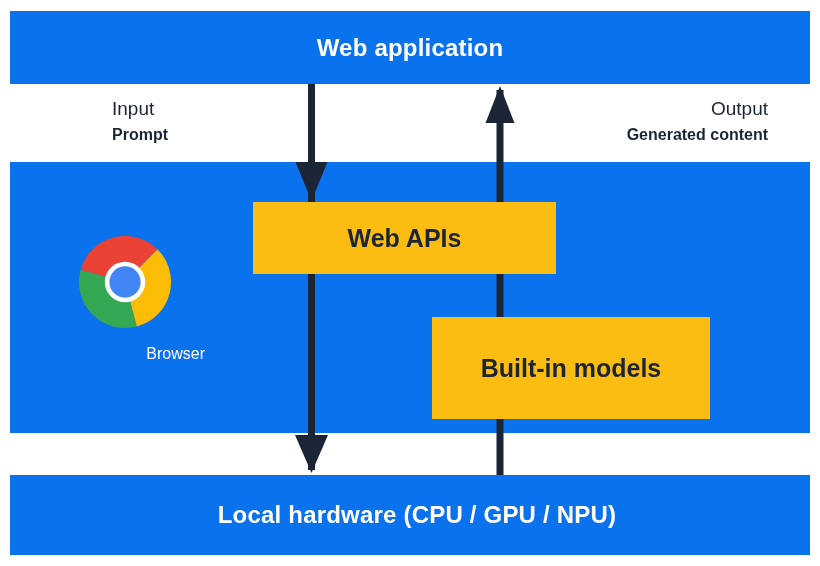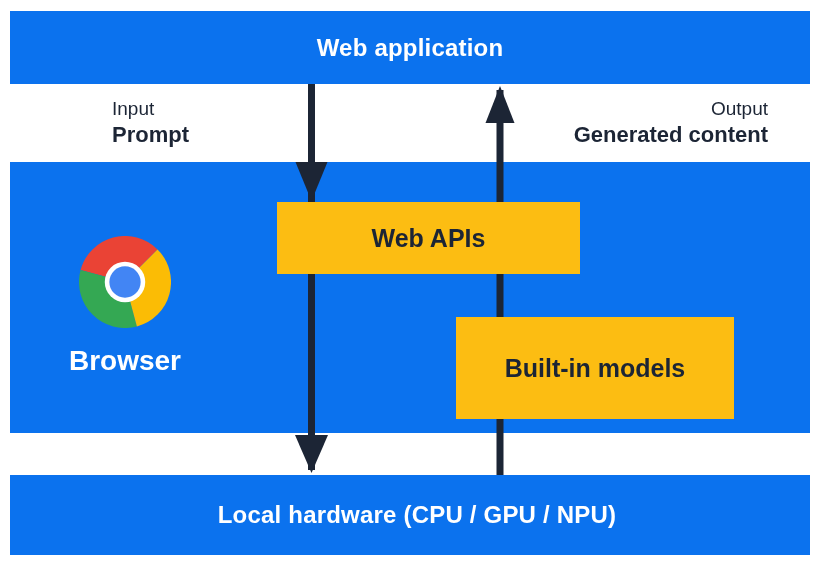--- a/index.html
+++ b/index.html
@@ -28,36 +28,36 @@
     color:var(--text-white);font-weight:700;font-size:24px;letter-spacing:0.2px;z-index:3;
   }
   .panel.mid{
     position:absolute;left:10px;top:162px;width:800px;height:271px;
     background:var(--panel-blue);z-index:1;
   }
   .io{position:absolute;top:97px;z-index:2;color:var(--ink);}
   .io-left{left:112px;text-align:left;}
   .io-right{right:52px;text-align:right;}
   .io-caption{font-size:19px;font-weight:400;line-height:24px;}
-  .io-value{font-size:22px;font-weight:700;line-height:27px;}
+  .io-value{font-size:16px;font-weight:700;line-height:27px;}
   svg.arrows{
     position:absolute;left:0;top:0;width:820px;height:566px;z-index:2;pointer-events:none;
   }
   .arrow-shape{fill:var(--ink);}
   .chrome-logo{
     position:absolute;left:79px;top:236px;width:92px;height:92px;z-index:3;
   }
   .browser-label{
-    position:absolute;left:45px;top:345px;width:160px;text-align:center;
-    color:var(--text-white);font-weight:700;font-size:28px;z-index:3;
+    position:absolute;left:45px;top:345px;width:160px;text-align:right;
+    color:var(--text-white);font-weight:400;font-size:16px;z-index:3;
   }
   .ybox{
     position:absolute;background:var(--box-yellow);z-index:3;
     display:flex;flex-direction:column;align-items:center;justify-content:center;
-    color:var(--ink);font-weight:700;margin-left:24px;
+    color:var(--ink);font-weight:700;
   }
   .ybox.web-apis{left:253px;top:202px;width:303px;height:72px;font-size:25px;}
   .ybox.builtin{left:432px;top:317px;width:278px;height:102px;font-size:25px;line-height:31px;}
 </style>
 </head>
 <body>
 
 <div id="canvas">
 
   <div class="bar top">

